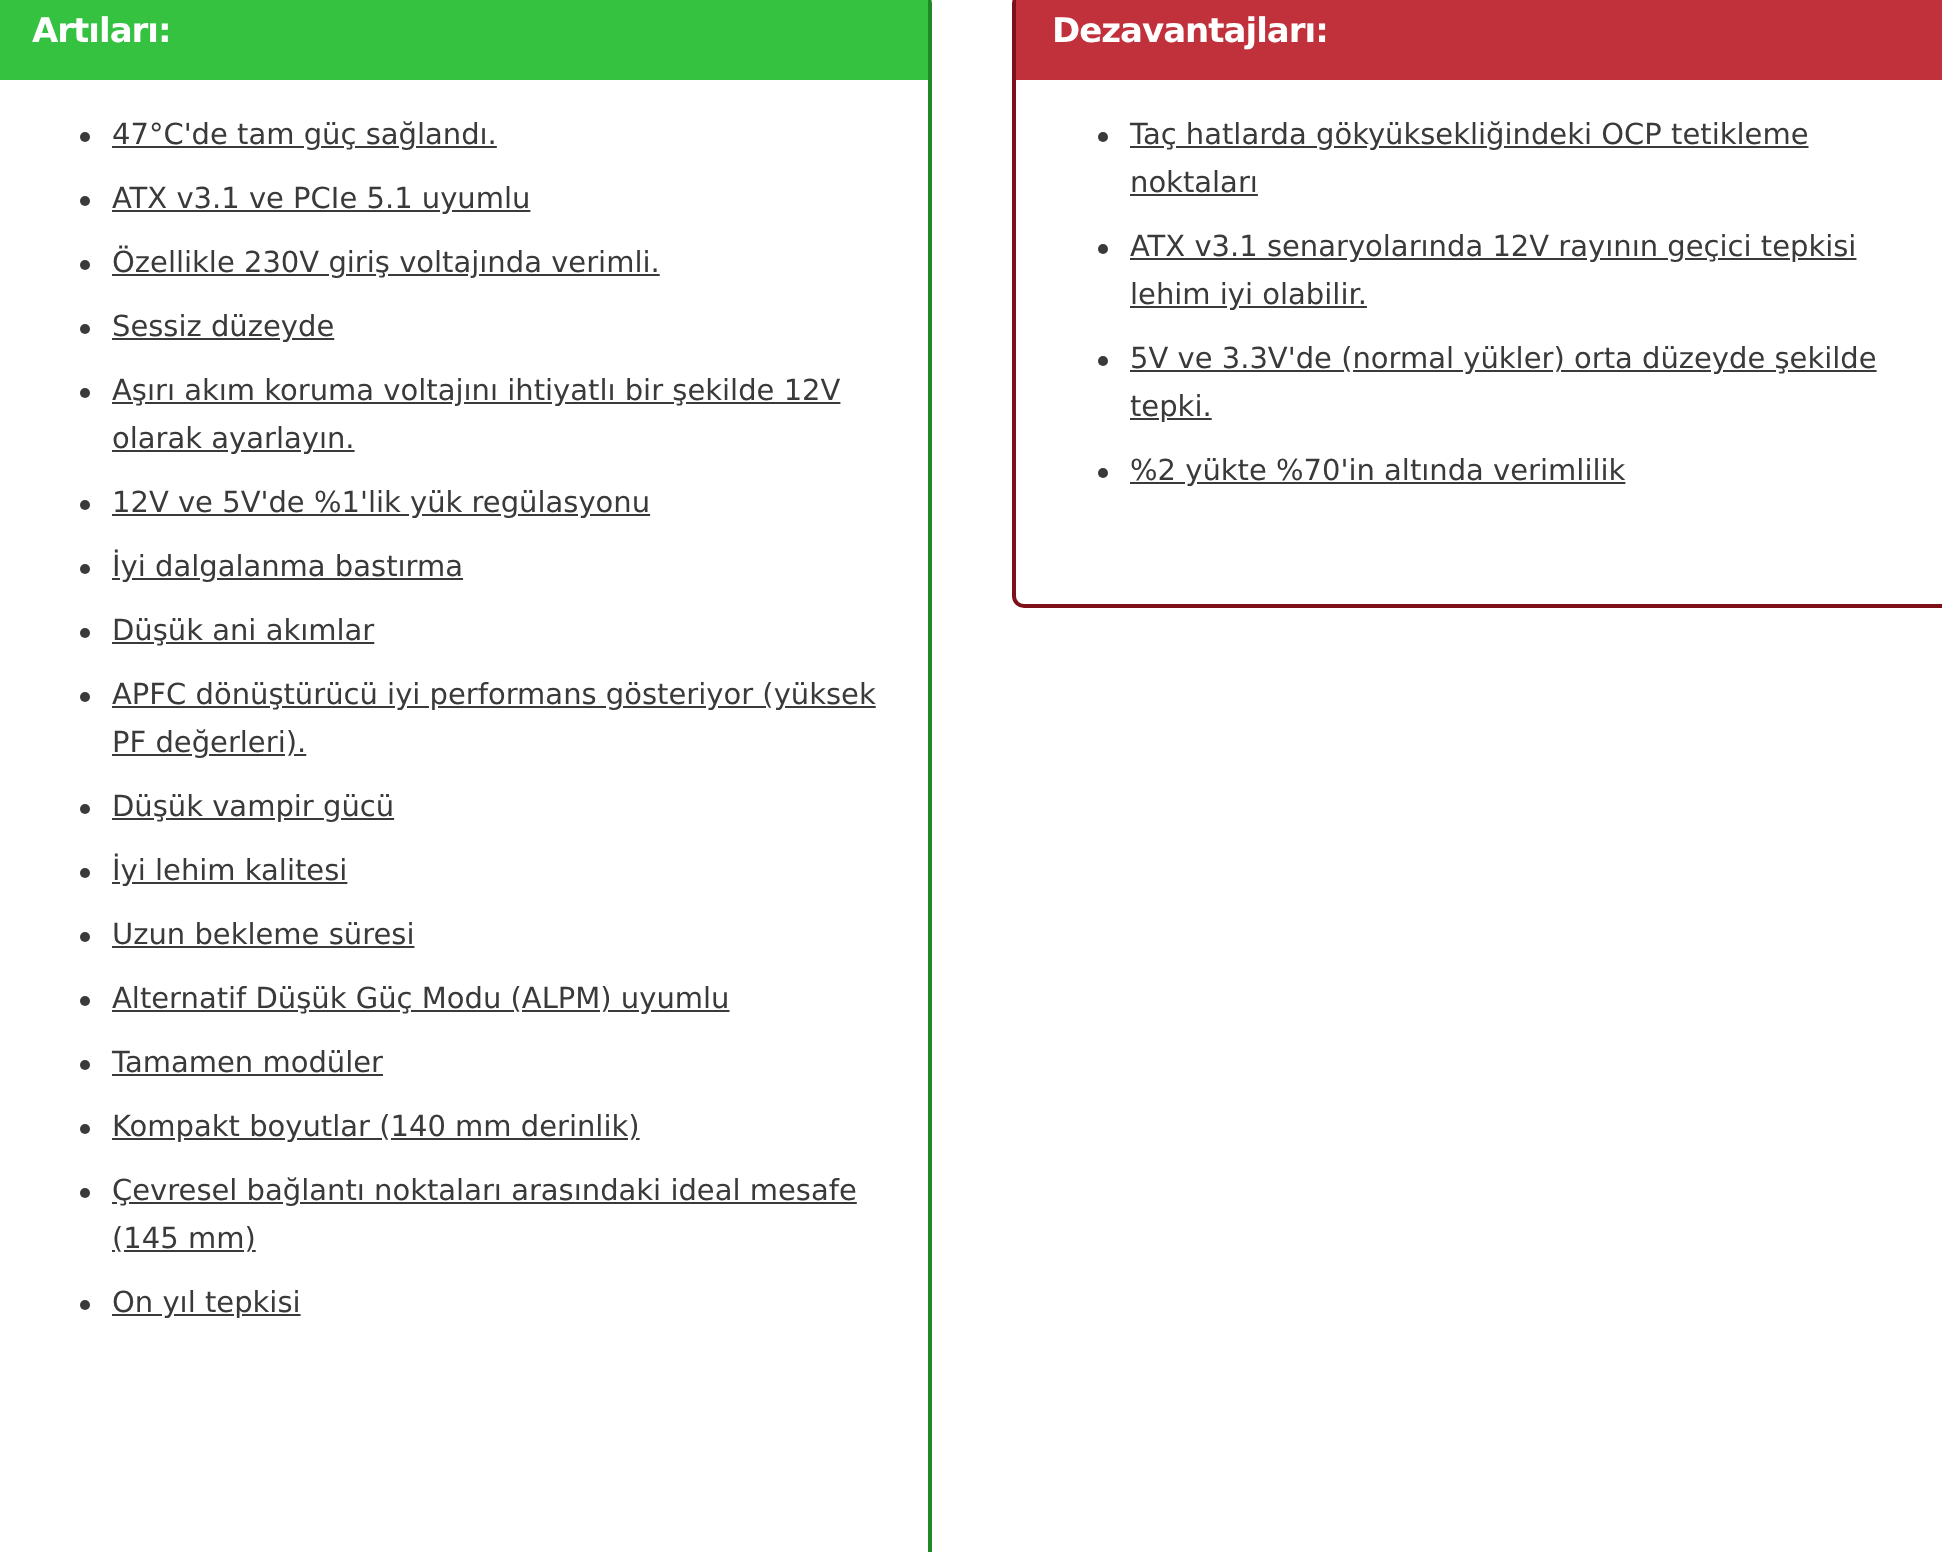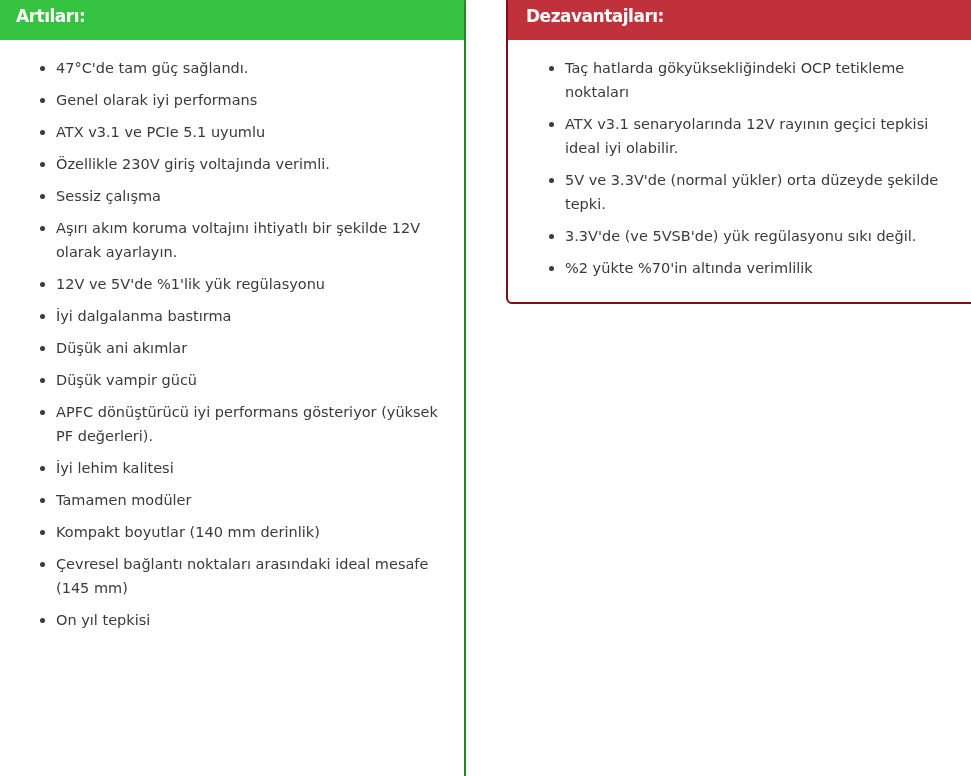--- a/index.html
+++ b/index.html
@@ -10,51 +10,51 @@
           border:2px solid #1f8a24; border-radius:6px; }
   .cons { left:506px; top:-4px; width:480px; height:308px;
           border:2px solid #7e1019; border-radius:6px; }
   .hdr { height:42px; box-sizing:border-box; padding:8px 0 0 18px;
          color:#fff; font-weight:bold; font-size:17px; letter-spacing:-0.5px; }
   .pros .hdr { background:#34c240; }
   .cons .hdr { background:#c1313b; }
   ul { margin:0; padding:0; list-style:none; }
   .pros ul { padding:16px 20px 0 58px; }
   .cons ul { padding:16px 30px 0 57px; }
-  li { position:relative; font-size:14.5px; line-height:24px; margin-bottom:8px; }
+  li { position:relative; font-size:14.5px; line-height:24px; margin-bottom:8px;text-decoration:underline; }
   li::before { content:""; position:absolute; left:-16px; top:10px; width:5px; height:5px;
                border-radius:50%; background:#3a3a3a; }
 </style>
 </head>
 <body>
 
 <div class="box pros">
   <div class="hdr">Artıları:</div>
   <ul>
     <li>47°C'de tam güç sağlandı.</li>
-    <li>Genel olarak iyi performans</li>
     <li>ATX v3.1 ve PCIe 5.1 uyumlu</li>
     <li>Özellikle 230V giriş voltajında verimli.</li>
-    <li>Sessiz çalışma</li>
+    <li>Sessiz düzeyde</li>
     <li>Aşırı akım koruma voltajını ihtiyatlı bir şekilde 12V olarak ayarlayın.</li>
     <li>12V ve 5V'de %1'lik yük regülasyonu</li>
     <li>İyi dalgalanma bastırma</li>
     <li>Düşük ani akımlar</li>
+    <li>APFC dönüştürücü iyi performans gösteriyor (yüksek PF değerleri).</li>
     <li>Düşük vampir gücü</li>
-    <li>APFC dönüştürücü iyi performans gösteriyor (yüksek PF değerleri).</li>
     <li>İyi lehim kalitesi</li>
+    <li>Uzun bekleme süresi</li>
+    <li>Alternatif Düşük Güç Modu (ALPM) uyumlu</li>
     <li>Tamamen modüler</li>
     <li>Kompakt boyutlar (140 mm derinlik)</li>
     <li>Çevresel bağlantı noktaları arasındaki ideal mesafe (145 mm)</li>
     <li>On yıl tepkisi</li>
   </ul>
 </div>
 
 <div class="box cons">
   <div class="hdr">Dezavantajları:</div>
   <ul>
     <li>Taç hatlarda gökyüksekliğindeki OCP tetikleme noktaları</li>
-    <li>ATX v3.1 senaryolarında 12V rayının geçici tepkisi ideal iyi olabilir.</li>
+    <li>ATX v3.1 senaryolarında 12V rayının geçici tepkisi lehim iyi olabilir.</li>
     <li>5V ve 3.3V'de (normal yükler) orta düzeyde şekilde tepki.</li>
-    <li>3.3V'de (ve 5VSB'de) yük regülasyonu sıkı değil.</li>
     <li>%2 yükte %70'in altında verimlilik</li>
   </ul>
 </div>
 
 </body></html>

